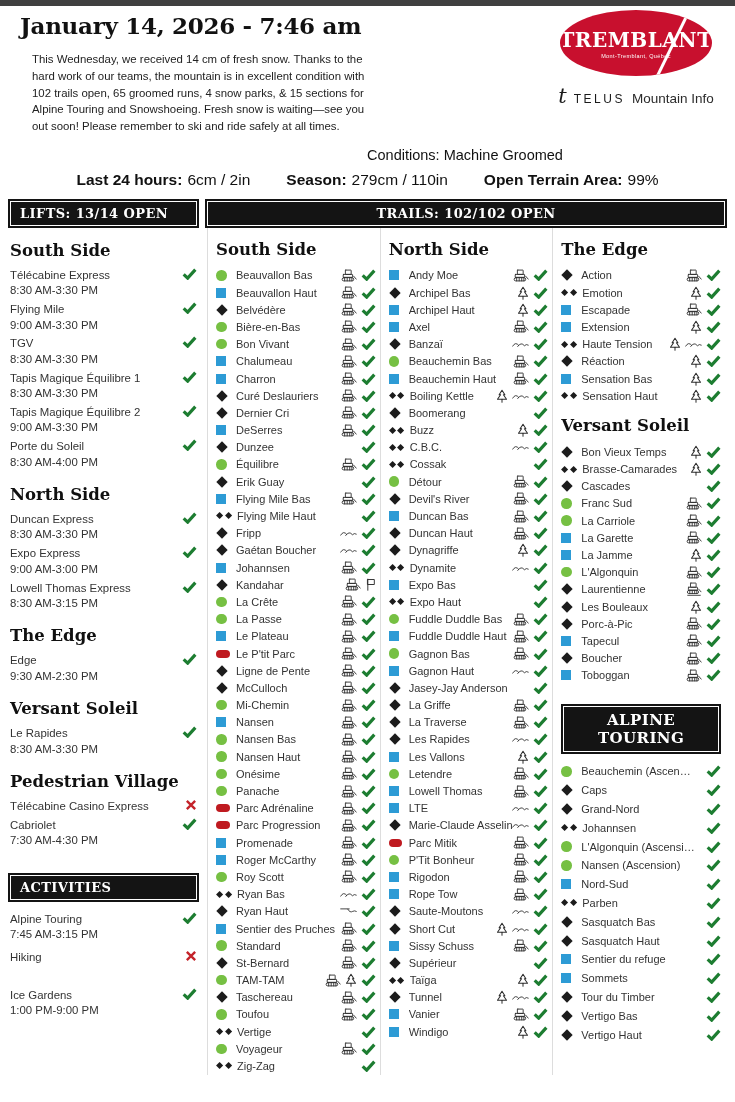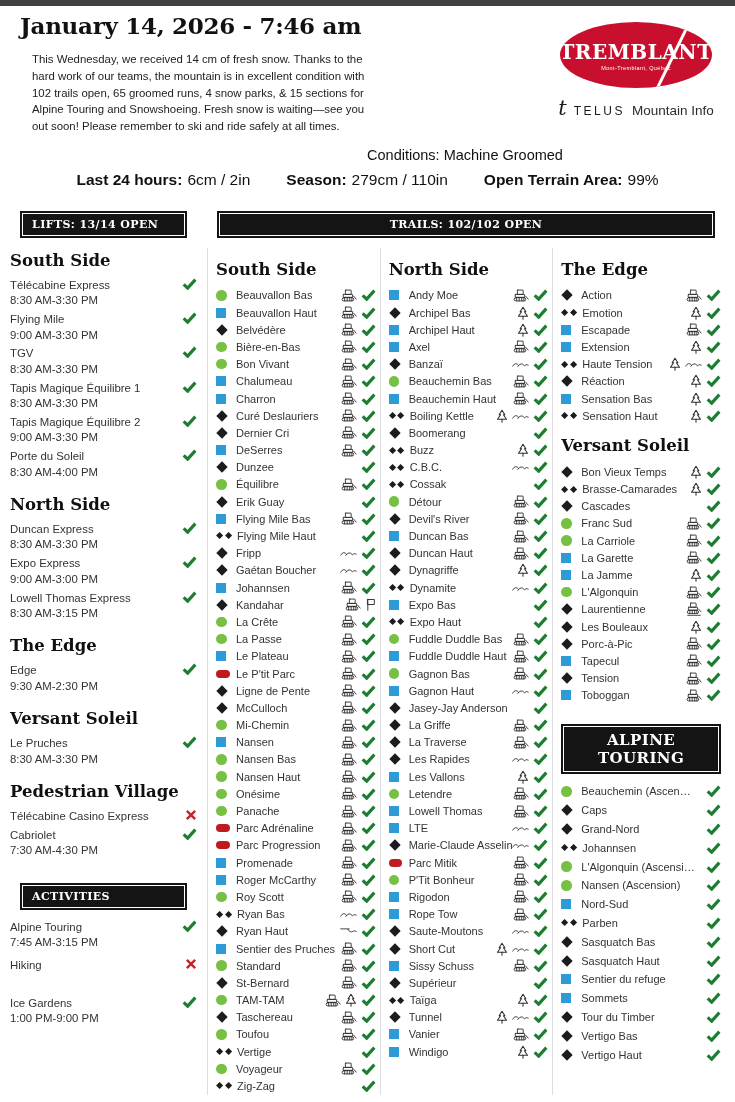--- a/index.html
+++ b/index.html
@@ -8,41 +8,41 @@
   .top-strip{height:6px;background:#404040;}
 
   
   .header{position:relative;padding:6px 20px 0;min-height:112px;}
   .h-title{font-family:"DejaVu Serif",serif;font-weight:bold;font-size:23px;margin:0 0 6px;color:#111;letter-spacing:-.3px;}
   .h-desc{width:350px;font-size:11.4px;line-height:1.47;color:#222;margin:12px;}
   .weather{position:absolute;left:384px;top:50px;display:flex;align-items:center;gap:12px;}
   .temps{display:flex;flex-direction:column;gap:3px;}
   .temp-c{font-size:17px;font-weight:bold;color:#111;}
   .temp-f{font-size:13.5px;font-weight:bold;color:#111;}
-  .brand{position:absolute;right:18px;top:16px;width:162px;display:flex;flex-direction:column;align-items:center;}
+  .brand{position:absolute;right:18px;top:4px;width:162px;display:flex;flex-direction:column;align-items:center;}
   .logo-oval{width:152px;height:66px;background:var(--brand,#c8102e);border-radius:50%;color:#fff;display:flex;
              flex-direction:column;align-items:center;justify-content:center;position:relative;overflow:hidden;}
   .logo-text{font-family:"DejaVu Serif",serif;font-weight:bold;font-size:20px;letter-spacing:.5px;z-index:1;}
   .logo-sub{font-size:5.5px;letter-spacing:.4px;margin-top:1px;z-index:1;}
   .logo-swoosh{position:absolute;width:3px;height:84px;background:#fff;right:37px;top:-9px;transform:rotate(26deg);}
   .telus{margin-top:10px;display:flex;align-items:baseline;gap:7px;color:#1a1a1a;}
   .telus-script{font-family:"DejaVu Serif",serif;font-style:italic;font-size:21px;line-height:1;}
   .telus-word{font-weight:normal;font-size:12px;letter-spacing:2.5px;}
   .telus-info{font-size:13.5px;color:#2b2b2b;}
 
   .conditions{text-align:center;padding-left:195px;font-size:14.5px;color:#111;margin-top:10px;}
   .stats{display:flex;justify-content:center;gap:36px;margin-top:8px;font-size:15.5px;color:#111;}
   .stat b{font-weight:bold;margin-right:5px;}
 
   
   .content{display:flex;gap:10px;padding:12px 10px 0;}
   .sidebar{width:187px;flex:none;}
   .main{flex:1;min-width:0;}
-  .black-bar{background:#141414;color:#fff;font-family:"DejaVu Serif",serif;font-weight:bold;font-size:11px;
-             letter-spacing:.4px;padding:4px 9px;border:1px solid #fff;box-shadow:0 0 0 2px #141414;margin:12px;}
+  .black-bar{background:#141414;color:#fff;font-family:"DejaVu Serif",serif;font-weight:bold;font-size:13px;
+             letter-spacing:.4px;padding:4px 9px;border:1px solid #fff;box-shadow:0 0 0 2px #141414;margin:0;}
   .main>.black-bar{text-align:center;}
   .banner.black-bar{text-align:center;margin:22px 2px 10px;font-size:15px;}
 
   .side-h3,.col-h3{font-family:"DejaVu Serif",serif;font-size:16.5px;font-weight:bold;color:#101010;margin:15px 0 8px;}
   .lift-row{display:flex;justify-content:space-between;align-items:flex-start;margin-bottom:3.5px;}
   .lift-name,.lift-time{font-size:11.4px;color:#333;line-height:1.35;}
   .act-row{min-height:38px;margin-bottom:0;}
 
   .trail-cols{display:flex;margin-top:2px;}
   .trail-col{width:33.33%;box-sizing:border-box;border-left:1px solid #ddd;padding:0 4px 0 8px;}
@@ -215,21 +215,21 @@
             </div>
             <span class="icon i-check i-check">
               <svg width="15" height="12" viewBox="0 0 18 14" fill="none" stroke="currentColor" stroke-width="3.8">
                 <path d="M2 7.5 L6.8 12 L16 1.8"></path>
               </svg>
             </span>
           </div>
           <h3 class="side-h3">Versant Soleil</h3>
           <div class="lift-row">
             <div class="lift-left">
-              <div class="lift-name">Le Pruches</div>
+              <div class="lift-name">Le Rapides</div>
               <div class="lift-time">8:30 AM-3:30 PM</div>
             </div>
             <span class="icon i-check i-check">
               <svg width="15" height="12" viewBox="0 0 18 14" fill="none" stroke="currentColor" stroke-width="3.8">
                 <path d="M2 7.5 L6.8 12 L16 1.8"></path>
               </svg>
             </span>
           </div>
           <h3 class="side-h3">Pedestrian Village</h3>
           <div class="lift-row">
@@ -2592,21 +2592,21 @@
                   <svg width="15" height="12" viewBox="0 0 18 14" fill="none" stroke="currentColor" stroke-width="3.8">
                     <path d="M2 7.5 L6.8 12 L16 1.8"></path>
                   </svg>
                 </span>
               </span>
             </div>
             <div class="trail-row">
               <span class="di di-very">
                 <i></i>
               </span>
-              <span class="trail-name">Tension</span>
+              <span class="trail-name">Boucher</span>
               <span class="trail-icons">
                 <span class="icon i-grooming">
                   <svg width="16" height="13" viewBox="0 0 22 18" stroke="currentColor" fill="none" stroke-width="1.25" stroke-linejoin="round" stroke-linecap="round">
                     <rect x="6" y="1.5" width="8" height="6" rx=".5"></rect>
                     <rect x="3" y="7.5" width="13" height="4" rx=".5"></rect>
                     <rect x="1.5" y="12" width="16" height="4.5" rx="2.2"></rect>
                     <path d="M5 12v4.5M8.5 12v4.5M12 12v4.5M15 12v4.5"></path>
                     <path d="M17.5 10l3.5 4"></path>
                   </svg>
                 </span>

